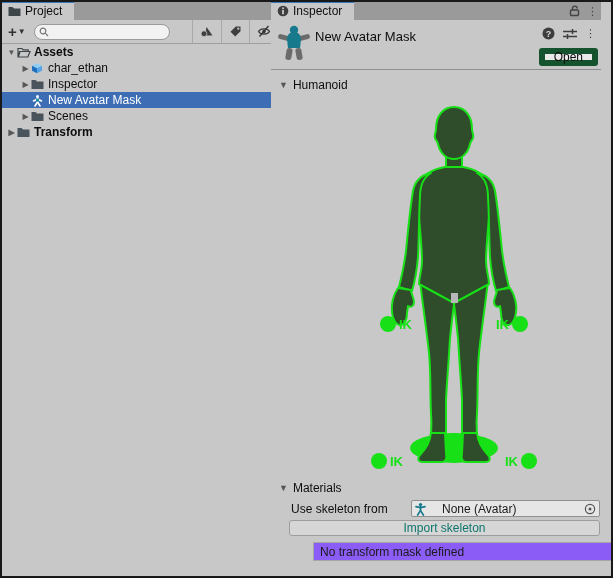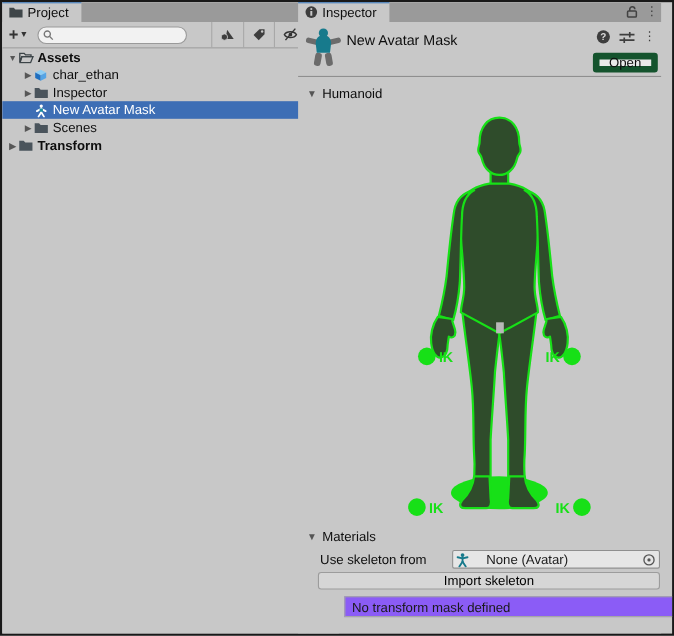--- a/index.html
+++ b/index.html
@@ -76,21 +76,21 @@
   .skel-label { position:absolute; left:20px; top:2px; font-size:12px; color:#0d0d0d; }
   .object-field {
     position:absolute; left:140px; top:0; width:189px; height:17px;
     background:#e6e6e6; border:1px solid #8f8f8f; border-radius:2px;
     display:flex; align-items:center; padding:0 2px; gap:15px;
   }
   .object-field .of-text { flex:1; font-size:12px; color:#1a1a1a; white-space:nowrap; overflow:hidden; }
   .import-btn {
     position:absolute; left:18px; top:518px; width:311px; height:16px;
     background:#d6d6d6; border:1px solid #9c9c9c; border-radius:3px;
-    font-size:12px; color:#000000; display:flex; align-items:center; justify-content:center;
+    font-size:12px; color:#0f766e; display:flex; align-items:center; justify-content:center;
   }
   .helpbox {
     position:absolute; left:18px; top:540px; width:311px; height:19px;
     background:#8b5cf6; border:1px solid #a6a6a6;
     font-size:12px; color:#1a1a1a; display:flex; align-items:center; padding-left:6px;margin-left:24px;
   }
   svg { display:block; }
 </style>
 </head>
 <body>

